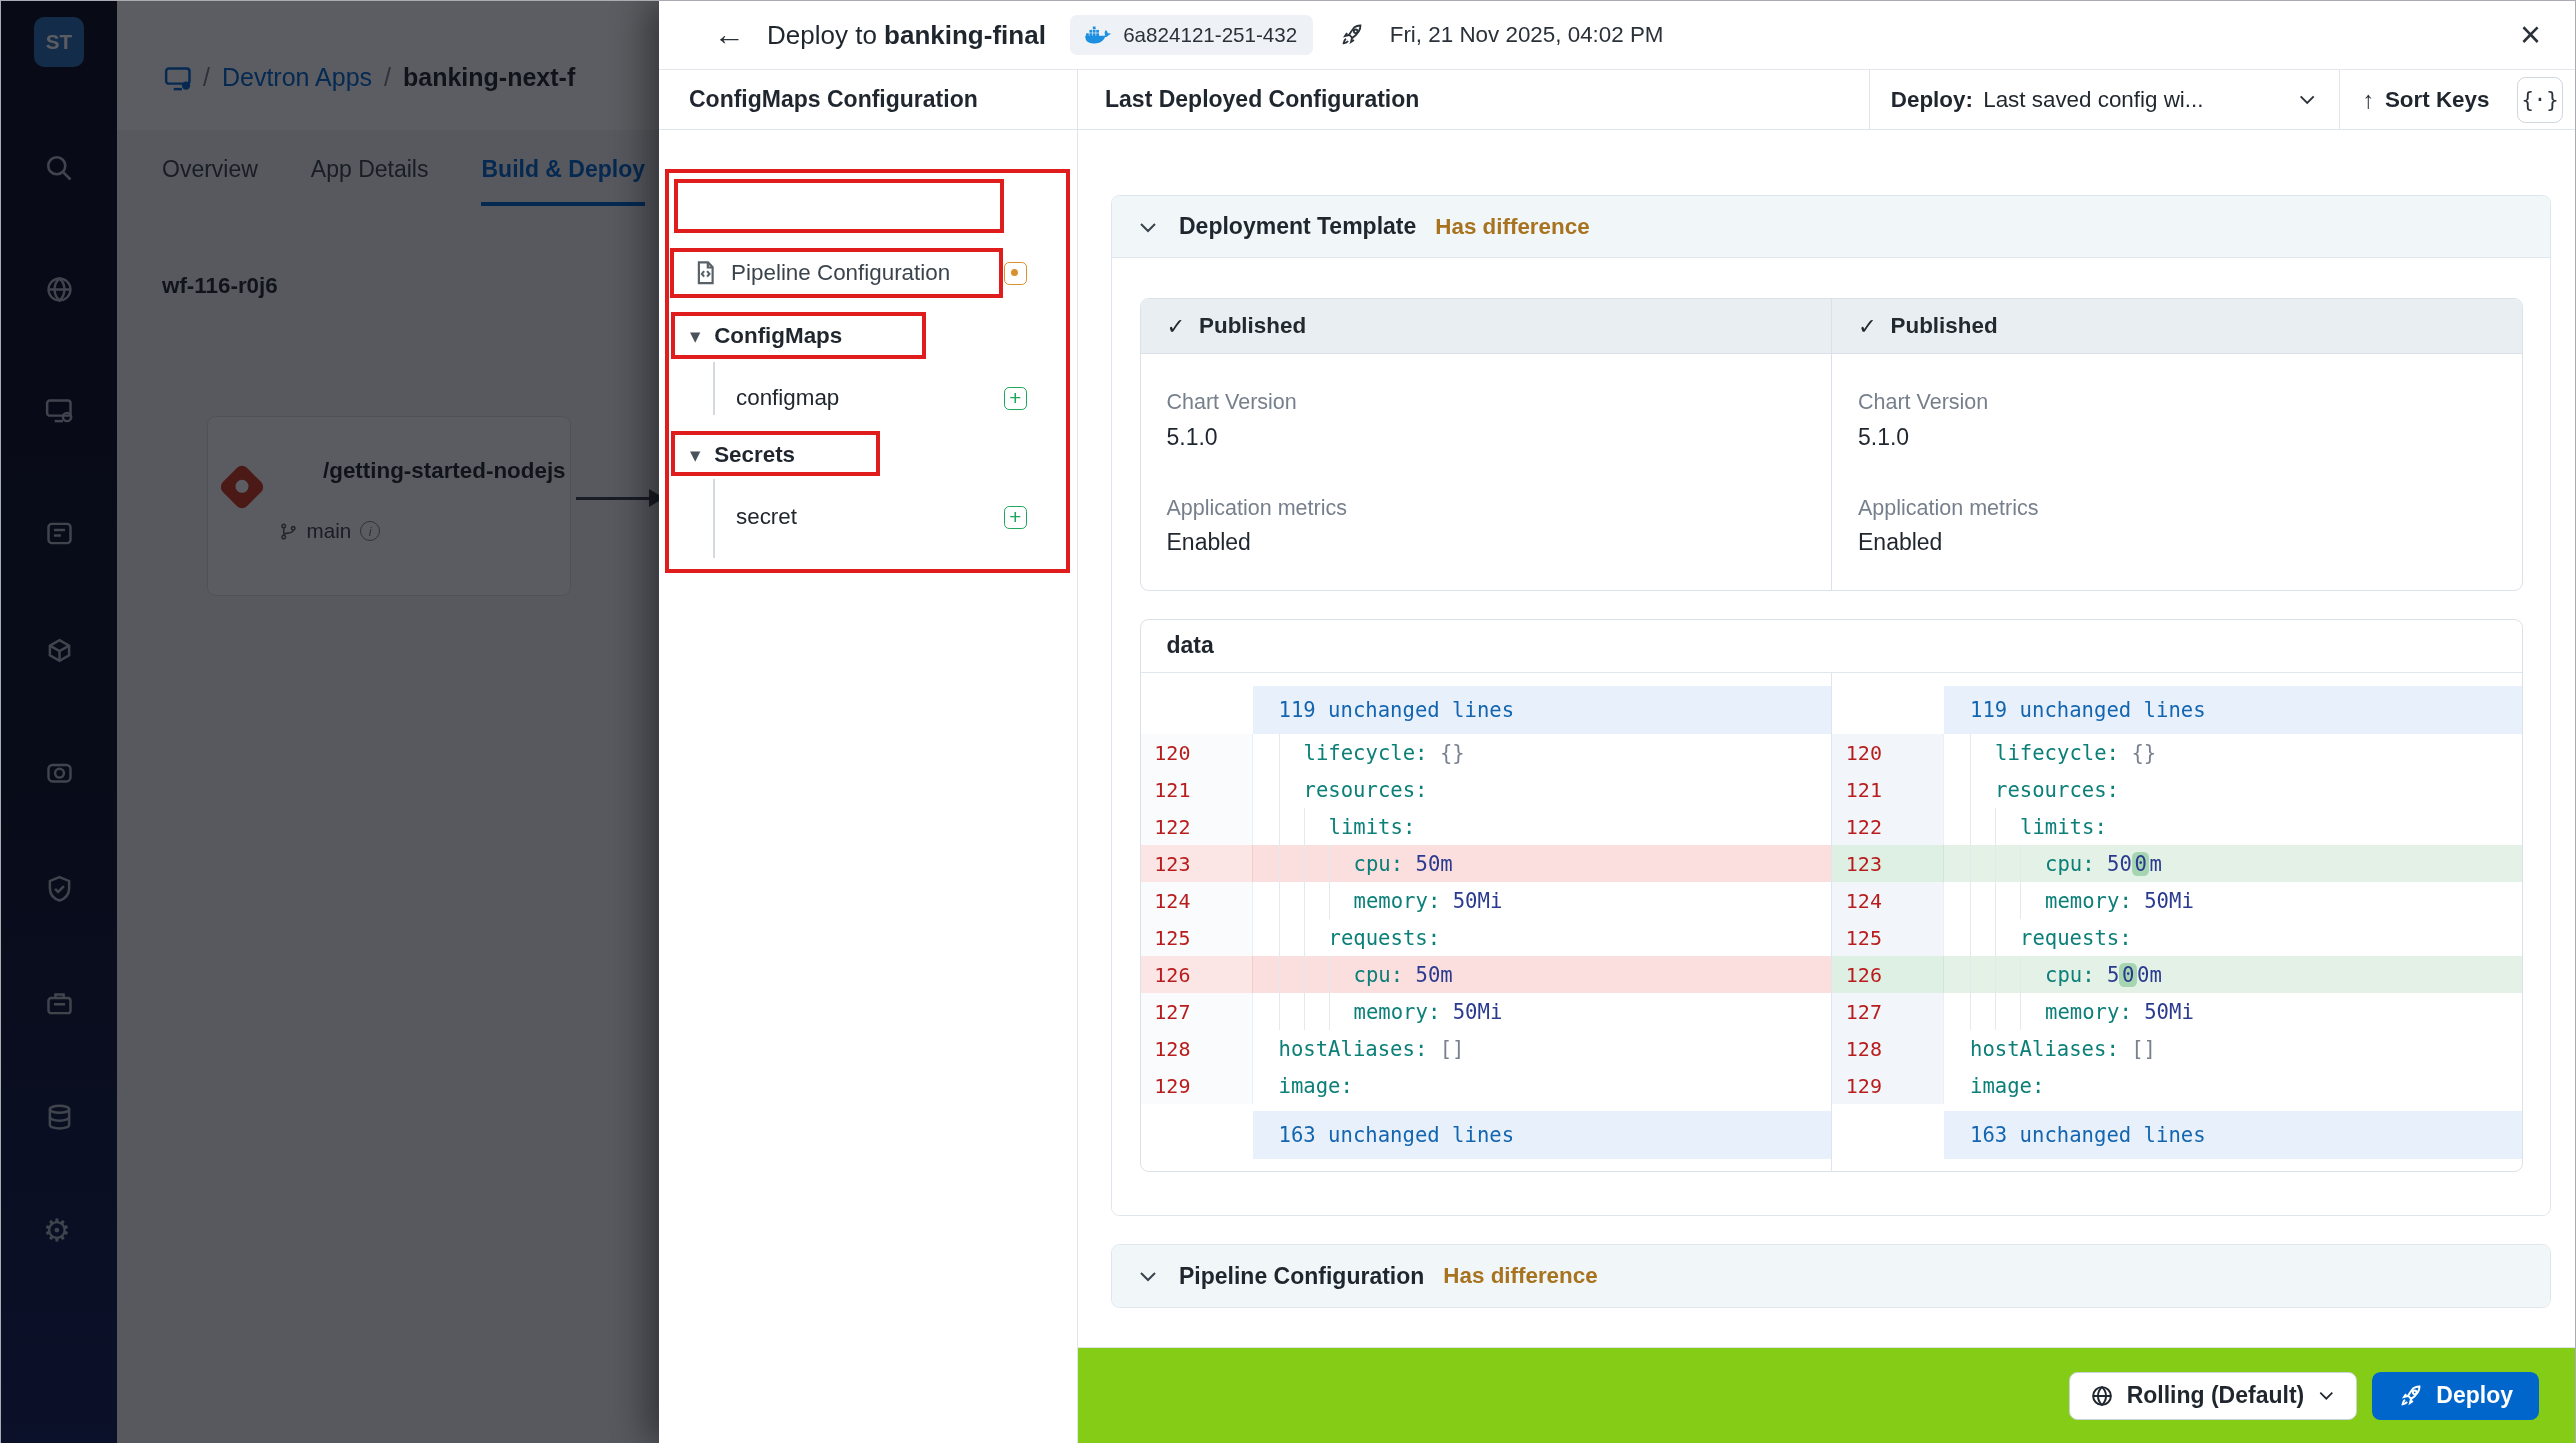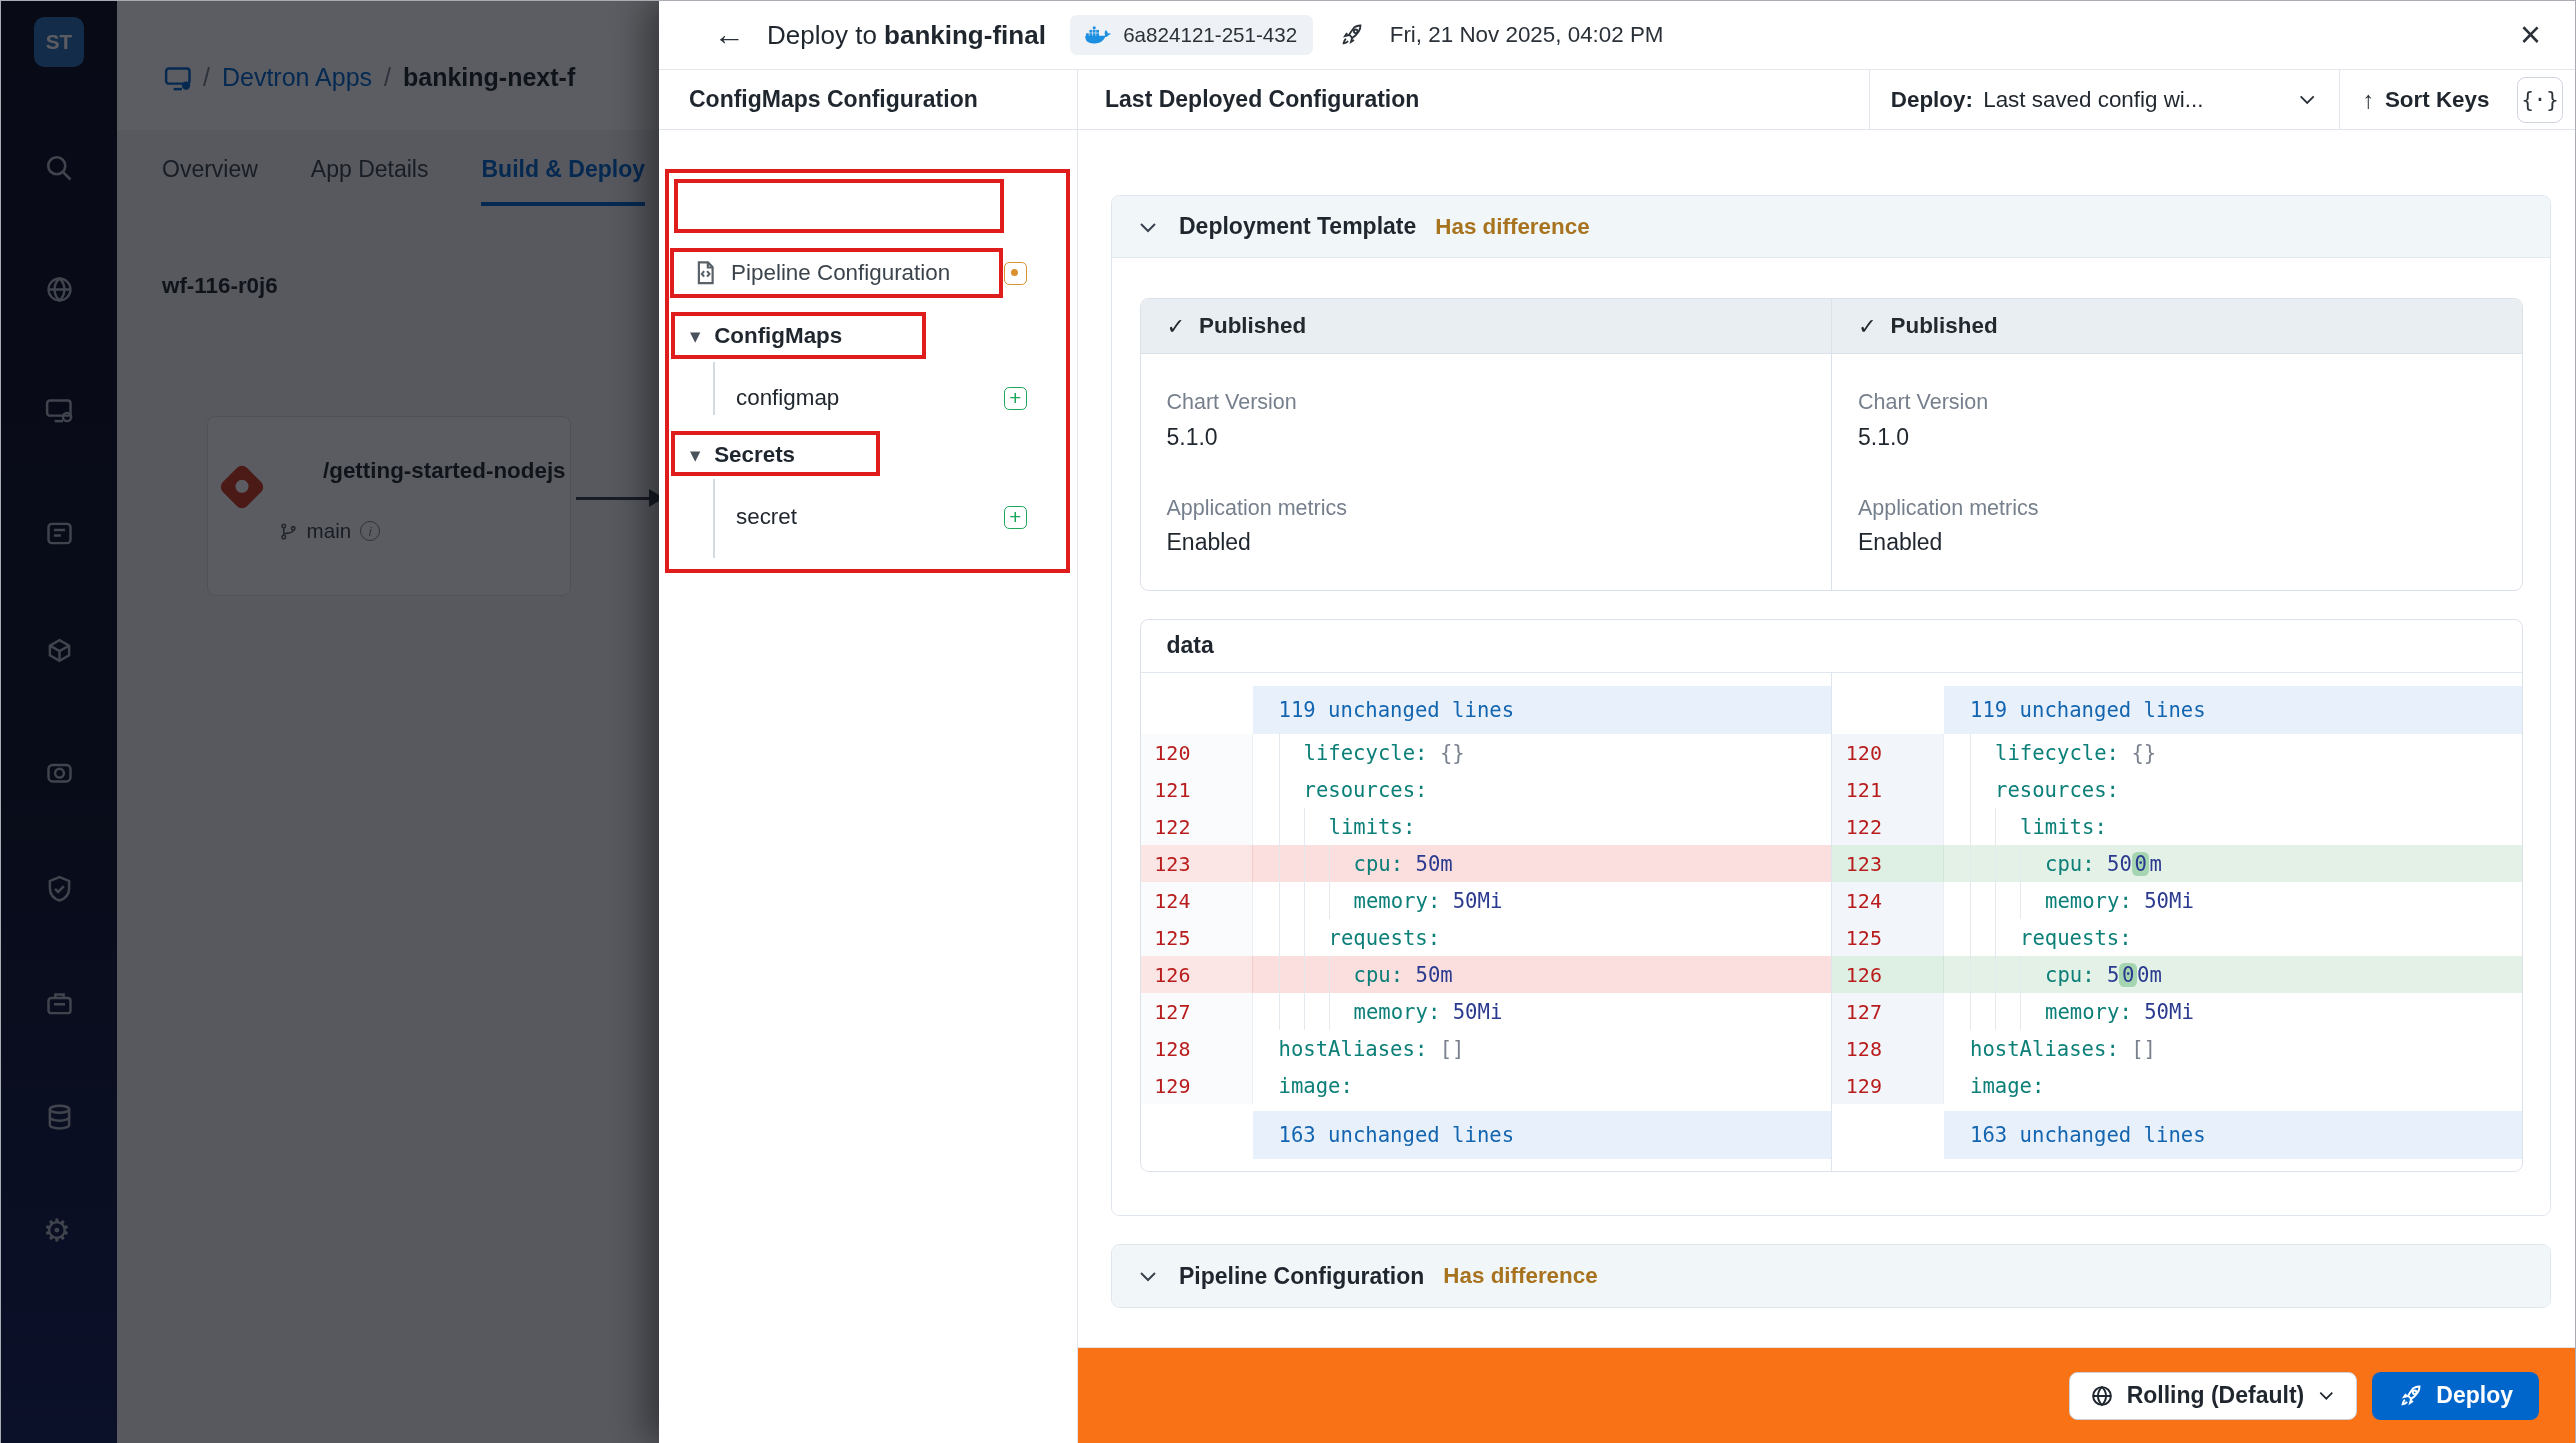--- a/index.html
+++ b/index.html
@@ -124,21 +124,21 @@
   .crow.del .ln { background:#fbe5e5; border-right-color:#f3cccc; }
   .crow.add { background:#e4f1e7; }
   .crow.add .ln { background:#def0e3; border-right-color:#cfe5d5; }
   .hl { background:#a5d5b1; border-radius:5.2px; padding:0 2.6px; }
   .unchrow { display:flex; height:48px; margin-top:13.8px; }
   .unchrow.bottom { margin-top:6.9px; }
   .unchrow .sp { width:112px; flex:none; }
   .band { flex:1; background:#e8f1fb; display:flex; align-items:center; padding-left:26px; }
   .band span { color:#1465b0; font-family:"DejaVu Sans Mono", monospace; font-size:20.6px; }
 
-  .m-footer { position:absolute; left:419px; right:0; bottom:0; height:96px; background:#f97316;
+  .m-footer { position:absolute; left:419px; right:0; bottom:0; height:96px; background:#84cc16;
               border-top:0.9px solid #e0e5eb; display:flex; align-items:center; justify-content:flex-end;
               gap:15.5px; padding-right:36px; z-index:12; }
   .btn-strategy { height:48px; display:flex; align-items:center; gap:12px; padding:0 19px; border:1.7px solid #ccd2d9;
                   border-radius:8.6px; background:#fff; font-size:23px; font-weight:600; color:#1f262e; }
   .btn-deploy { height:48px; display:flex; align-items:center; gap:12px; padding:0 26px; border-radius:8.6px;
                 background:#0066cc; color:#fff; font-size:23px; font-weight:600; border:none; }
 
   
   .anno { position:absolute; border:4.3px solid #e01d1d; z-index:50; pointer-events:none; }
 </style>

